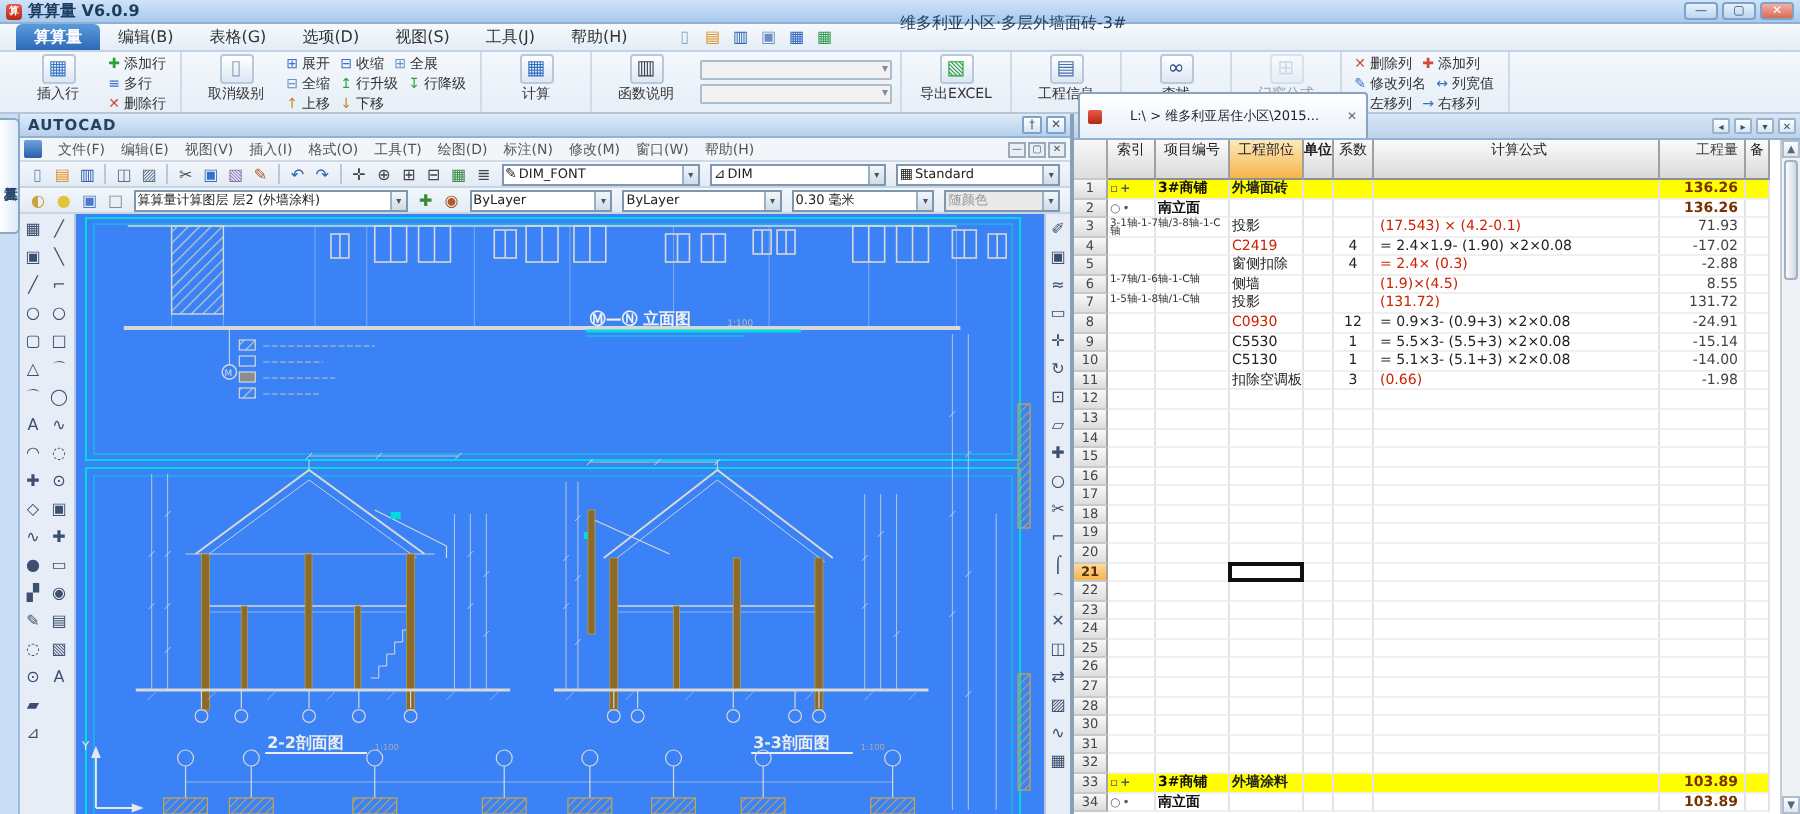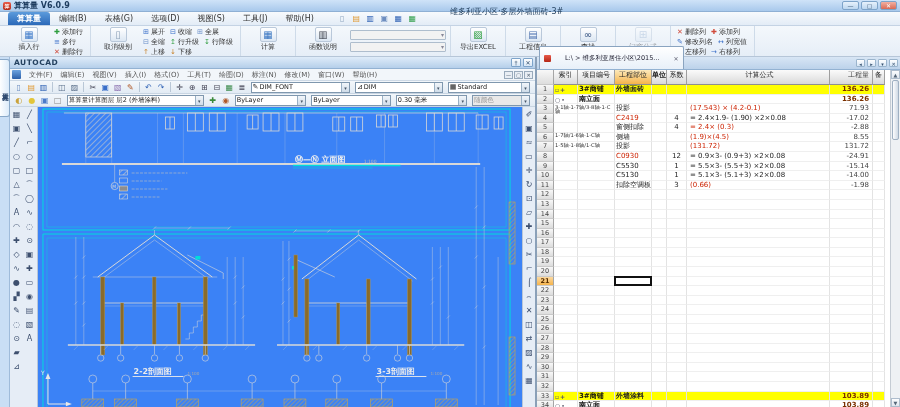--- a/index.html
+++ b/index.html
@@ -73,21 +73,21 @@
 .rp{flex:1;display:flex;flex-direction:column;min-width:0;background:#fff;}
 .rp-tabs{height:13px;background:linear-gradient(#d8e6f5,#bcd2ea);border-bottom:1px solid #93b2d2;display:flex;align-items:flex-end;padding:0 2px;position:relative;}
 .rtab{height:23px;background:linear-gradient(#ffffff,#e8f0f9);border:1px solid #8aa4c0;border-bottom:none;border-radius:2px 2px 0 0;display:flex;align-items:center;padding:0 4px;gap:14px;max-width:170px;}
 .rtab .tico{width:7px;height:7px;background:linear-gradient(#e85a4a,#b42716);border-radius:1px;flex:none;}
 .rtab .ttx{font-size:6.5px;color:#223;white-space:nowrap;overflow:hidden;}
 .rtab .tx{font-size:6px;color:#667;}
 .rp-nav{position:absolute;right:2px;top:2px;display:flex;gap:2px;}
 .rnb{width:9px;height:8px;font-size:5px;line-height:8px;text-align:center;color:#35516f;background:linear-gradient(#fff,#d7e6f5);border:1px solid #9ab4cc;border-radius:1px;}
 .gwrap{flex:1;display:flex;min-height:0;}
 .gmain{flex:1;display:flex;flex-direction:column;min-width:0;overflow:hidden;}
-.ghead{height:15px;display:flex;flex:none;}
+.ghead{height:20px;display:flex;flex:none;}
 .gh{background:linear-gradient(#fbfbfb,#d9d9d9);border-right:1px solid #9f9f9f;border-bottom:1px solid #8f8f8f;font-size:7px;color:#222;text-align:center;line-height:10px;white-space:nowrap;overflow:hidden;flex:none;}
 .gh.selcol{background:linear-gradient(#fde9bb,#f6b44b);}
 .grow{height:9.59px;display:flex;flex:none;position:relative;background:#fff;}
 .grow.yellow .gc{background:#ffff00;font-weight:bold;}
 .gnum{width:17px;flex:none;background:linear-gradient(#f8f8f8,#dddddd);border-right:1px solid #a5a5a5;border-bottom:1px solid #c9c9c9;font-size:6.5px;color:#444;text-align:center;line-height:9px;}
 .gnum.sel{background:linear-gradient(#fcd9a0,#f6b44b);color:#5a3000;font-weight:bold;}
 .gc{border-right:1px solid #e3e3e3;border-bottom:1px solid #efefef;font-size:7px;color:#222;line-height:9px;white-space:nowrap;overflow:visible;flex:none;padding:0 1px;}
 .gc-idx{width:24px;position:relative;}
 .gc-code{width:37px;}
 .gc-part{width:37px;position:relative;}
@@ -1093,31 +1093,20 @@
                 <div class="gc gc-idx"></div>
                 <div class="gc gc-code"></div>
                 <div class="gc gc-part"></div>
                 <div class="gc gc-unit"></div>
                 <div class="gc gc-coef"></div>
                 <div class="gc gc-form"></div>
                 <div class="gc gc-qty"></div>
                 <div class="gc gc-note"></div>
               </div>
               <div class="grow">
-                <div class="gnum">29</div>
-                <div class="gc gc-idx"></div>
-                <div class="gc gc-code"></div>
-                <div class="gc gc-part"></div>
-                <div class="gc gc-unit"></div>
-                <div class="gc gc-coef"></div>
-                <div class="gc gc-form"></div>
-                <div class="gc gc-qty"></div>
-                <div class="gc gc-note"></div>
-              </div>
-              <div class="grow">
                 <div class="gnum">30</div>
                 <div class="gc gc-idx"></div>
                 <div class="gc gc-code"></div>
                 <div class="gc gc-part"></div>
                 <div class="gc gc-unit"></div>
                 <div class="gc gc-coef"></div>
                 <div class="gc gc-form"></div>
                 <div class="gc gc-qty"></div>
                 <div class="gc gc-note"></div>
               </div>

